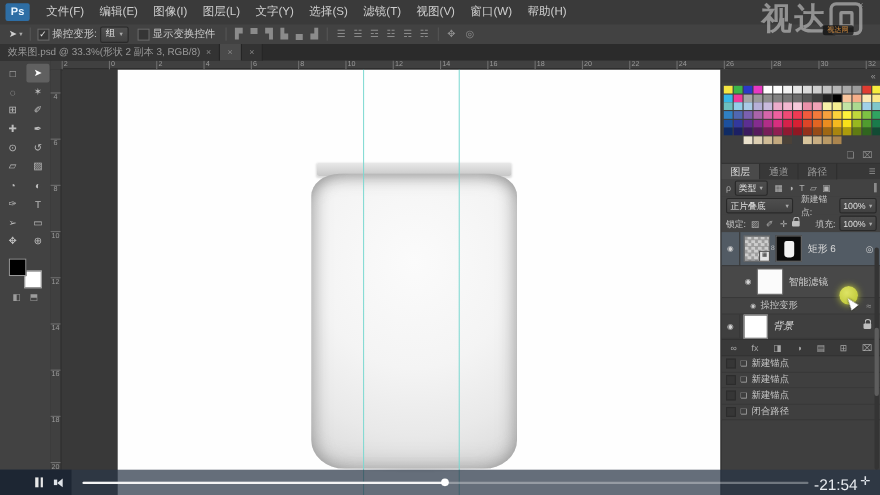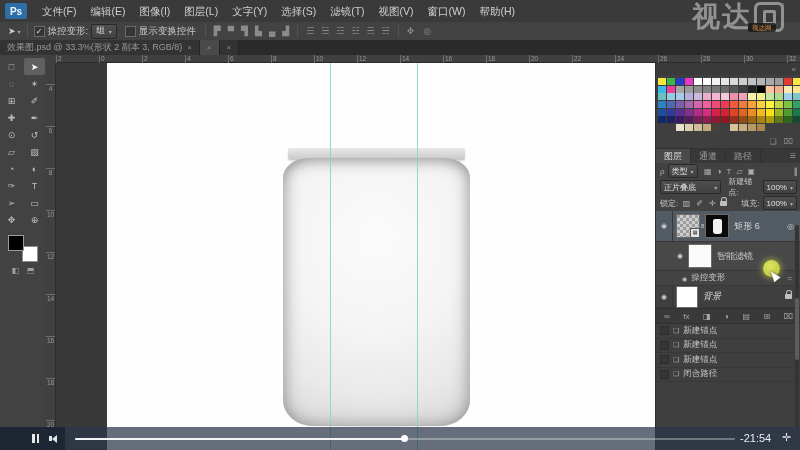--- a/index.html
+++ b/index.html
@@ -84,21 +84,21 @@
   #cursor{position:absolute;left:114px;top:207px;width:0;height:0;border-left:4px solid transparent;border-right:4px solid transparent;border-bottom:11px solid #fff;transform:rotate(-38deg);filter:drop-shadow(0 0 1px #222);}
   
   #videobar{left:0;top:427px;width:800px;height:23px;background:rgba(42,54,70,.72);z-index:40;}
   #vleft{position:absolute;left:0;top:0;width:65px;height:23px;background:#1d2633;display:flex;align-items:center;}
   .pbar{width:2.5px;height:9px;background:#e8e8e8;margin:0 1px;}
   .spkbox{width:3px;height:5px;background:#dfe3e8;}
   .spktri{width:0;height:0;border-top:4px solid transparent;border-bottom:4px solid transparent;border-right:5px solid #dfe3e8;}
   #ptrack{position:absolute;left:75px;top:10.5px;width:660px;height:2px;background:rgba(255,255,255,.32);border-radius:1px;}
   #pfill{position:absolute;left:75px;top:10.5px;width:330px;height:2px;background:#f4f4f4;border-radius:1px;}
   #pknob{position:absolute;left:401px;top:8px;width:7px;height:7px;border-radius:50%;background:#fff;}
-  #ptime{position:absolute;left:740px;top:4.5px;font-size:11px;color:#e8ebef;}
+  #ptime{position:absolute;left:740px;top:4.5px;font-size:14px;color:#e8ebef;}
   #pfull{position:absolute;left:782px;top:4px;font-size:11px;color:#dfe3e8;}
   
   #wmark{left:692px;top:2px;display:flex;align-items:center;gap:4px;z-index:50;opacity:.55;}
   .wchar{font-size:28px;font-weight:bold;color:#d8d8d8;line-height:30px;}
   .wlogo{position:relative;width:24px;height:24px;border:3px solid #d8d8d8;border-radius:6px;}
   .wlogoin{position:absolute;left:6px;top:5px;width:7px;height:9px;border:3px solid #d8d8d8;border-radius:2px;}
   .wclose{position:absolute;right:-4px;top:-5px;font-size:8px;color:#d8d8d8;}
   #wbadge{left:748px;top:23px;background:rgba(20,20,20,.8);border-radius:2px;padding:0 4px;font-size:6.5px;line-height:9px;color:#d08a3e;z-index:51;}
 </style>
 </head>

